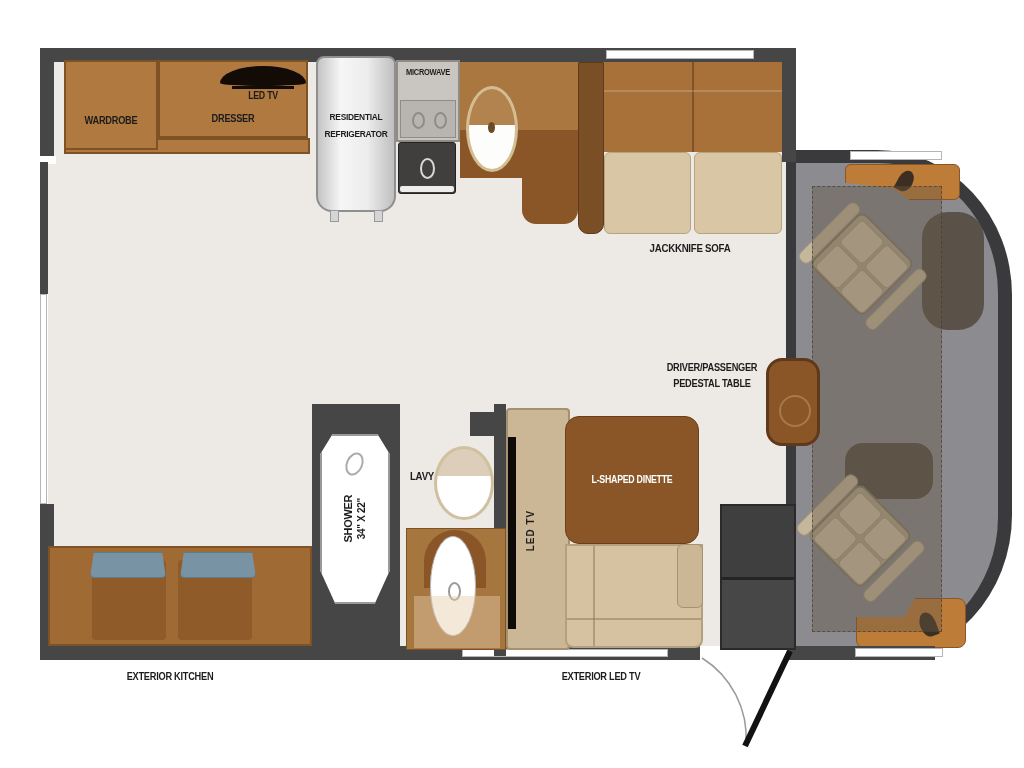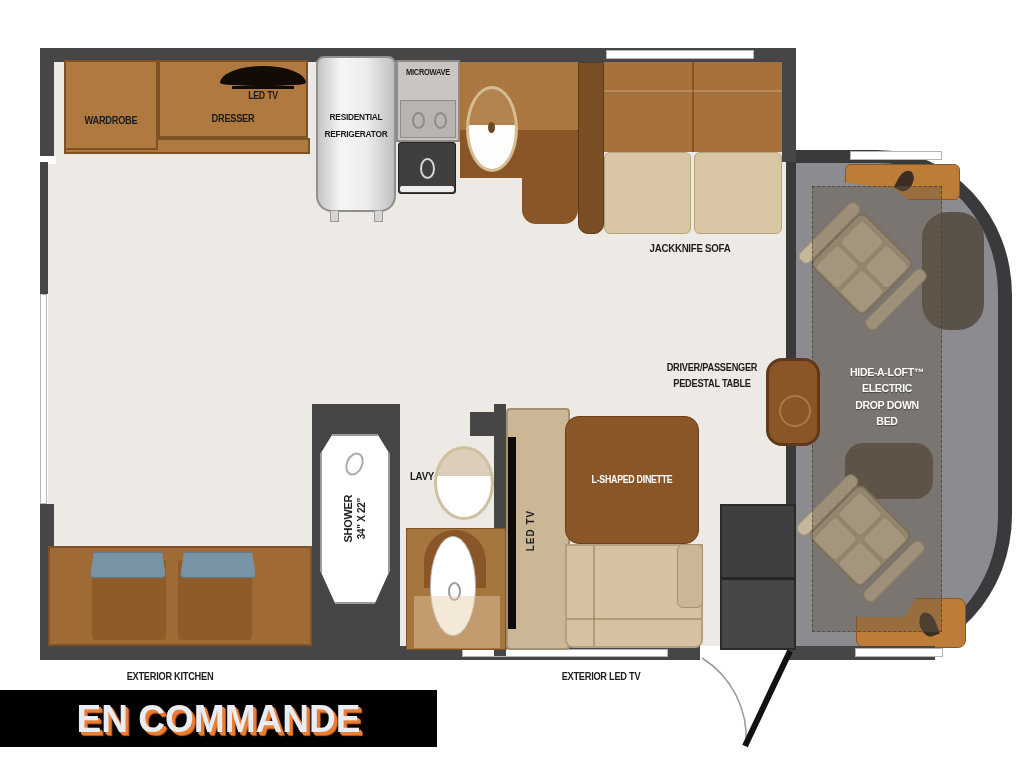--- a/index.html
+++ b/index.html
@@ -54,27 +54,20 @@
     <div class="cush" style="left:4px;top:4px;"></div>
     <div class="cush" style="left:39px;top:4px;"></div>
     <div class="cush" style="left:4px;top:39px;"></div>
     <div class="cush" style="left:39px;top:39px;"></div>
     <div class="arm" style="left:-16px;"></div>
     <div class="arm" style="left:78px;"></div>
   </div>
 
   <div class="abs" style="left:812px;top:186px;width:130px;height:446px;background:rgba(103,88,72,0.42);
        border:1px dashed rgba(70,56,42,0.65);box-sizing:border-box;"></div>
-  <div class="lbl" style="left:822px;top:364px;width:130px;color:#ffffff;font-size:10.5px;line-height:1.55;
-       text-shadow:0 1px 1px rgba(0,0,0,.45);z-index:5;">
-    <div>HIDE-A-LOFT™</div>
-    <div>ELECTRIC</div>
-    <div>DROP DOWN</div>
-    <div>BED</div>
-  </div>
 
   <div class="win" style="left:850px;top:151px;width:92px;height:9px;"></div>
   <div class="win" style="left:855px;top:648px;width:88px;height:9px;"></div>
 
   <div class="wall" style="left:40px;top:48px;width:756px;height:14px;"></div>
   <div class="win" style="left:606px;top:50px;width:148px;height:9px;"></div>
   <div class="wall" style="left:782px;top:48px;width:14px;height:114px;"></div>
 
   <div class="wall" style="left:40px;top:48px;width:14px;height:108px;"></div>
   <div class="abs" style="left:40px;top:156px;width:16px;height:8px;background:#ffffff;"></div>
@@ -197,19 +190,14 @@
   <div class="abs" style="left:722px;top:580px;width:72px;height:68px;background:#474747;"></div>
 
   <svg class="abs" style="left:0;top:0;" width="1024" height="768">
     <path d="M 702 658 A 94 94 0 0 1 746 744" fill="none" stroke="#9a9a9a" stroke-width="1.5"></path>
     <line x1="790" y1="651" x2="745" y2="746" stroke="#121212" stroke-width="6"></line>
   </svg>
 
   <div class="lbl cond" style="left:95px;top:671px;width:150px;font-size:10.5px;">EXTERIOR KITCHEN</div>
   <div class="lbl cond" style="left:526px;top:671px;width:150px;font-size:10.5px;">EXTERIOR LED TV</div>
 
-  <div class="abs" style="left:0;top:690px;width:437px;height:57px;background:#000000;display:flex;
-       align-items:center;justify-content:center;">
-    <span style="font-size:39px;font-weight:bold;color:#e8ecf3;letter-spacing:0px;
-          text-shadow:2px 2px 0 #ed7d31,3px 3px 0 #ed7d31,4px 4px 1px #c05e1a;transform:scaleX(0.95);">EN COMMANDE</span>
-  </div>
 
 </div>
 
 </body></html>

